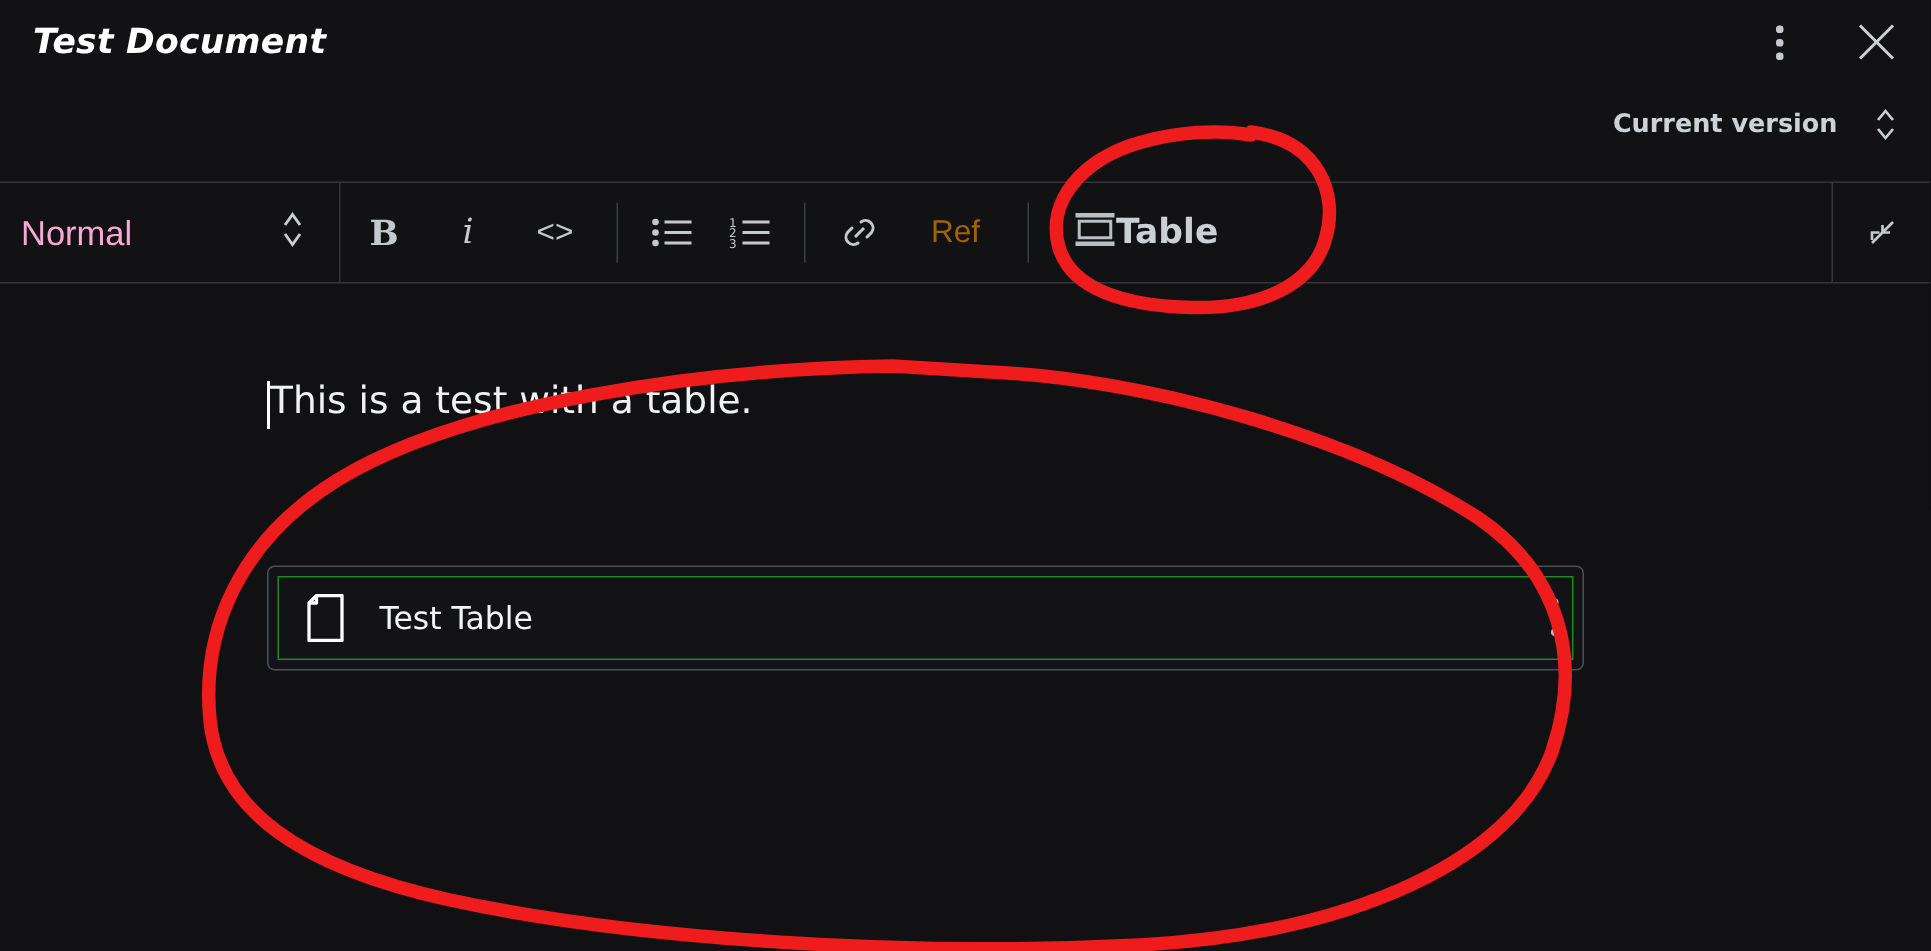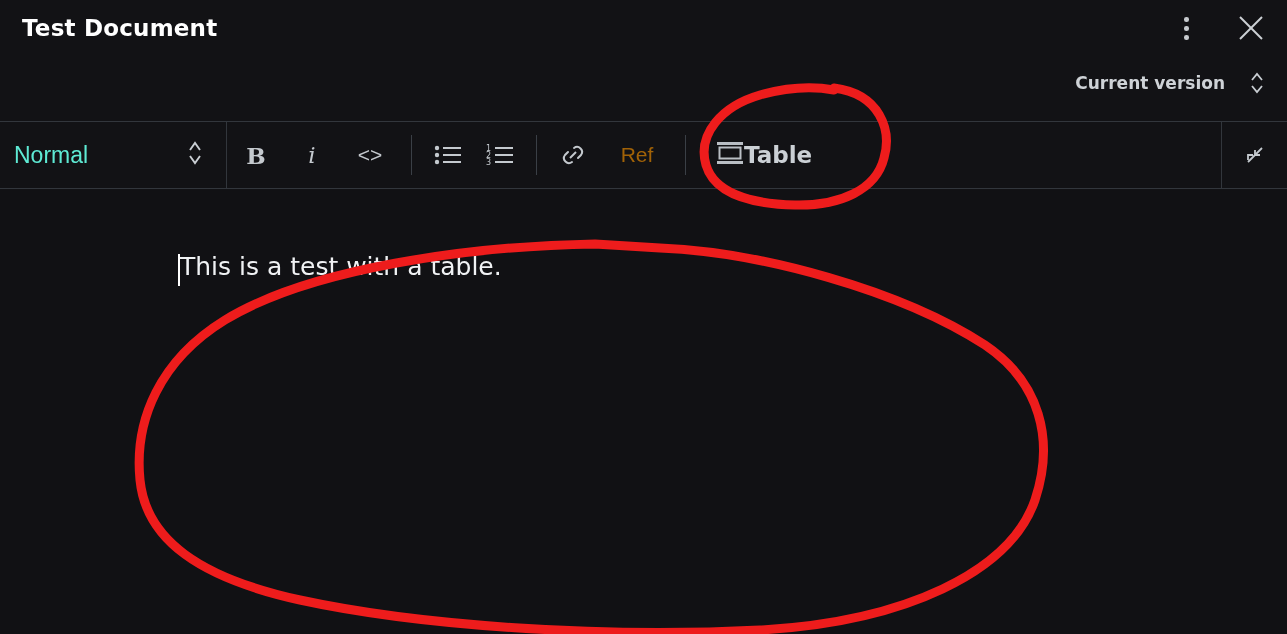--- a/index.html
+++ b/index.html
@@ -16,20 +16,21 @@
     font-family: "Liberation Sans", sans-serif;
     color: #d7dadd;
   }
 
   
   .titlebar {
     position: absolute;
     left: 0; top: 0;
     width: 1287px;
     height: 60px;
+    font-style: italic;
   }
   .doc-title {
     position: absolute;
     left: 22px;
     top: 15px;
     font-size: 23px;
     font-weight: bold;
     color: #ffffff;
     letter-spacing: 0.2px;
     font-family: "DejaVu Sans", sans-serif;
@@ -103,21 +104,21 @@
     display: flex;
     align-items: center;
     justify-content: space-between;
     padding: 0 22px 0 14px;
     box-sizing: border-box;
     border-right: 1px solid #32363c;
     cursor: pointer;
   }
   .style-select .label {
     font-size: 23px;
-    color: #5eead4;
+    color: #f9a8d4;
   }
   .tool-group {
     display: flex;
     align-items: center;
   }
   .tool-btn {
     display: flex;
     align-items: center;
     justify-content: center;
     height: 66px;
@@ -367,20 +368,34 @@
         <path d="M8 22 L15 15" stroke="#c4c9ce" stroke-width="1.8" fill="none"></path>
         <polyline points="13,15 8,15 8,20" fill="none" stroke="#c4c9ce" stroke-width="1.8"></polyline>
       </svg>
     </div>
   </div>
 
   <div class="doc-body">
     <div class="caret"></div>
     <div class="para">This is a test with a table.</div>
 
+    <div class="embed-card">
+      <div class="embed-inner">
+        <svg class="file-icon" viewBox="0 0 26 32">
+          <path d="M7 1 L24 1 L24 31 L2 31 L2 6 Z" fill="none" stroke="#ffffff" stroke-width="2.2" stroke-linejoin="round"></path>
+          <path d="M7 1 L7 6 L2 6" fill="none" stroke="#ffffff" stroke-width="2.2" stroke-linejoin="round"></path>
+        </svg>
+        <span class="embed-title">Test Table</span>
+      </div>
+      <div class="embed-kebab">
+        <span class="dot d1"></span>
+        <span class="dot d2"></span>
+        <span class="dot d3"></span>
+      </div>
+    </div>
   </div>
 
   <svg class="annotation" viewBox="0 0 1287 634">
     <path d="M834 88 C 880 94, 892 130, 884 158 C 876 190, 840 206, 795 205
              C 748 204, 714 192, 706 165 C 697 134, 722 106, 760 95
              C 785 88, 812 86, 834 90" fill="none" stroke="#ee1c1c" stroke-width="9" stroke-linecap="round"></path>
 
     <path d="M660 248 C 760 252, 900 290, 985 345 C 1040 382, 1055 440, 1035 500
              C 1010 572, 905 622, 760 630 C 600 638, 420 626, 300 600
              C 200 578, 146 540, 140 480 C 134 420, 160 360, 225 320

